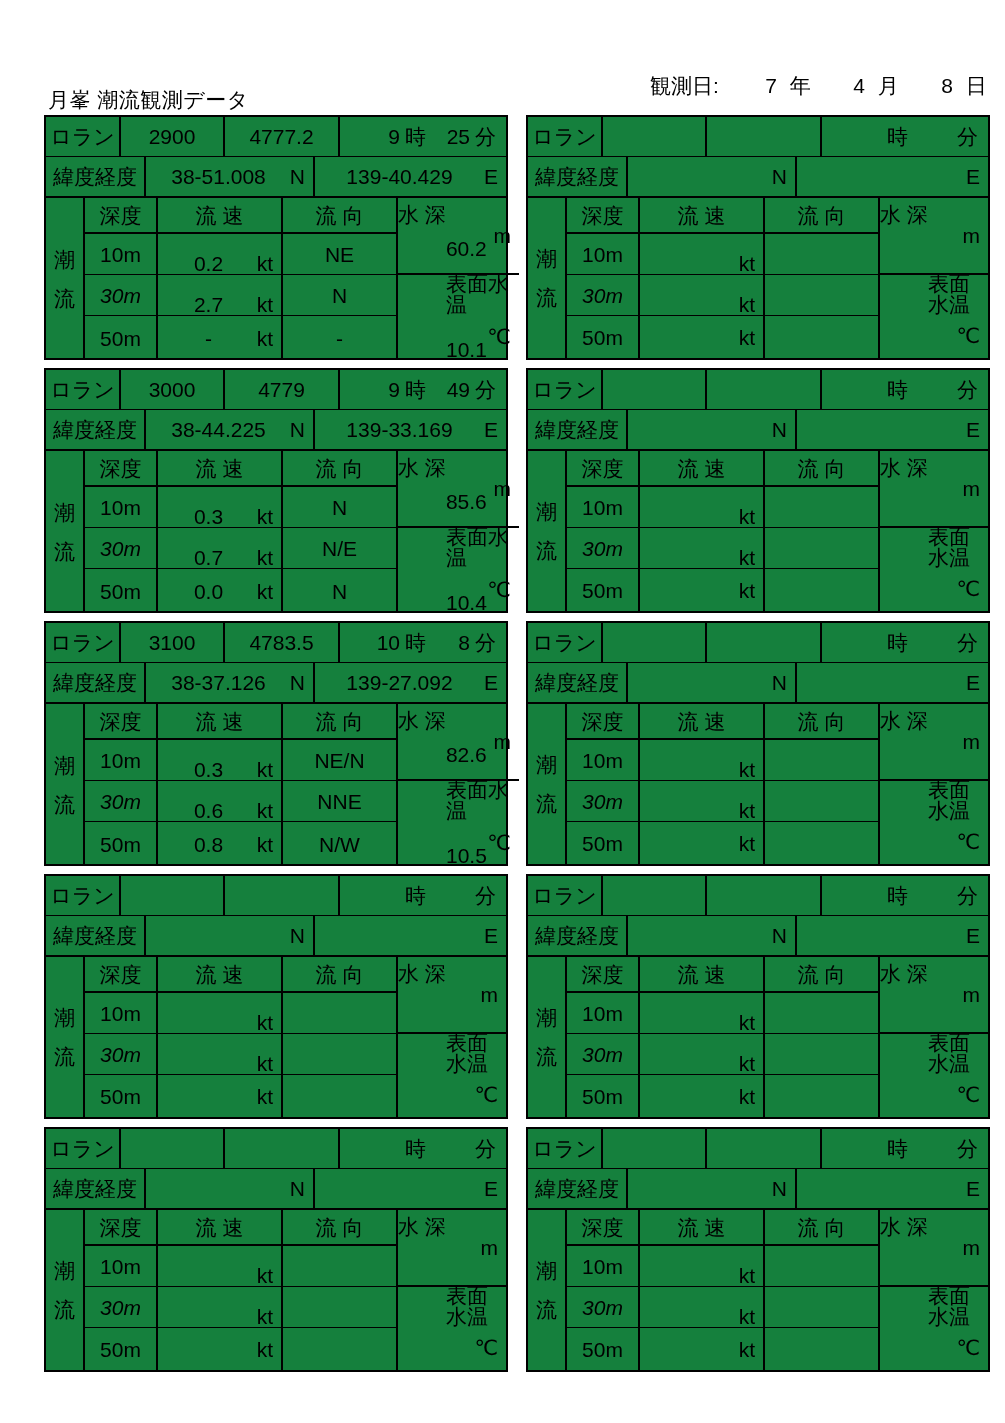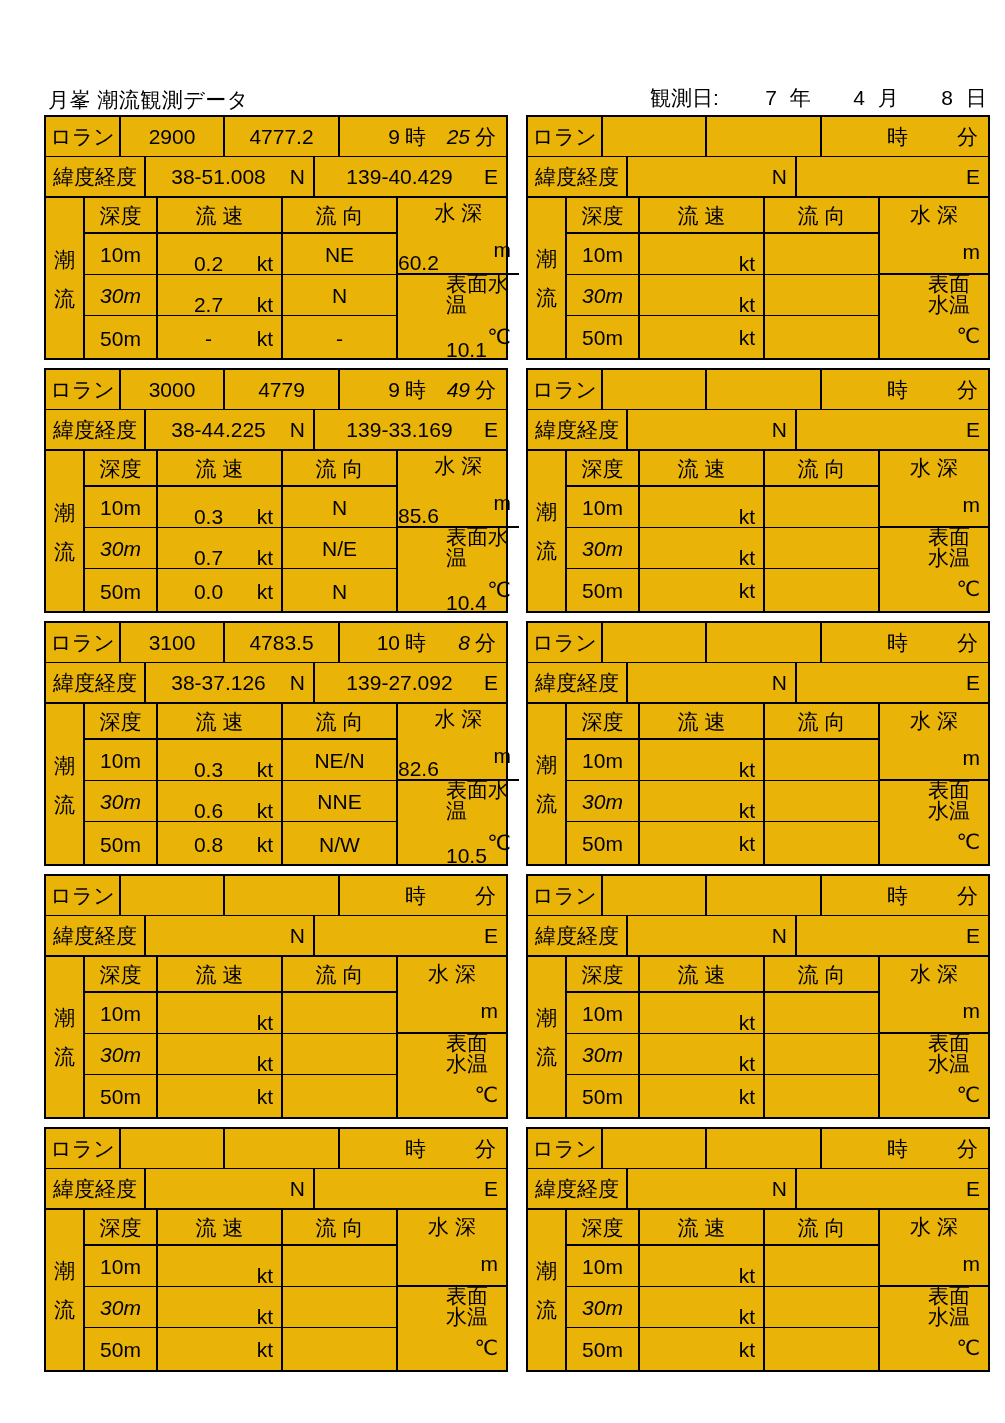--- a/index.html
+++ b/index.html
@@ -5,43 +5,43 @@
   html,body{margin:0;padding:0;background:#fff;}
   body{
     width:1005px;height:1423px;position:relative;
     font-family:"Liberation Sans","DejaVu Sans",sans-serif;
     color:#000;font-size:21px;line-height:1;
     -webkit-text-size-adjust:none;
   }
   *{box-sizing:border-box;}
 
   .page-title{position:absolute;left:48px;top:89px;font-size:21px;letter-spacing:0.5px;}
-  .obs-date{position:absolute;left:650px;top:75px;display:flex;align-items:baseline;font-size:21px;margin-top:12px;}
+  .obs-date{position:absolute;left:650px;top:75px;display:flex;align-items:baseline;font-size:21px;}
   .obs-date .num{margin-left:42px;min-width:12px;text-align:right;}
   .obs-date .num.first{margin-left:46px;}
   .obs-date .unit{margin-left:13px;}
 
   .stations-grid{
     position:absolute;left:44px;top:115px;
     display:grid;grid-template-columns:464px 464px;gap:8px 18px;
   }
   .block{
     width:464px;height:245px;border:2.5px solid #000;
-    display:flex;flex-direction:column;background:#eab308;
+    display:flex;flex-direction:column;background:#15803d;
   }
 
   
   .loran-row{
     flex:0 0 40px;display:grid;grid-template-columns:75px 104px 115px 1fr;
     border-bottom:1.5px solid #000;
   }
   .loran-row > div{border-right:2.5px solid #000;display:flex;align-items:center;justify-content:center;}
   .loran-row > div.time{border-right:none;justify-content:flex-end;padding-right:10px;}
   .time .tnum{min-width:28px;text-align:right;}
-  .time .tnum2{min-width:30px;text-align:right;margin-left:14px;font-style:italic;}
+  .time .tnum2{min-width:30px;text-align:right;margin-left:14px;}
   .time .tunit{margin-left:5px;}
 
   
   .latlon-row{
     flex:0 0 41px;display:grid;grid-template-columns:100px 169px 1fr;
     border-bottom:2.5px solid #000;
   }
   .latlon-row > div{border-right:2.5px solid #000;display:flex;align-items:center;justify-content:center;}
   .latlon-row > div:last-child{border-right:none;align-items:center;}
   .valunit{display:flex;align-items:center;padding-right:8px;justify-content:initial;}
@@ -57,26 +57,26 @@
   .tbl .c{display:flex;align-items:center;justify-content:center;}
   .cA{grid-area:1/1/5/2;border-right:2.5px solid #000;
       display:flex;flex-direction:column;align-items:center;justify-content:center;gap:18px;}
   .h2{grid-area:1/2/2/3;}  .h3{grid-area:1/3/2/4;text-align:center;}  .h4{grid-area:1/4/2/5;}
   .h2,.h3,.h4{border-right:2.5px solid #000;border-bottom:2.5px solid #000;}
   .d1-2{grid-area:2/2/3/3;} .d1-3{grid-area:2/3/3/4;} .d1-4{grid-area:2/4/3/5;}
   .d2-2{grid-area:3/2/4/3;font-style:italic;} .d2-3{grid-area:3/3/4/4;} .d2-4{grid-area:3/4/4/5;}
   .d3-2{grid-area:4/2/5/3;} .d3-3{grid-area:4/3/5/4;} .d3-4{grid-area:4/4/5/5;}
   .d1-2,.d1-3,.d1-4,.d2-2,.d2-3,.d2-4{border-right:2.5px solid #000;border-bottom:1.5px solid #000;align-items:flex-end;}
   .d3-2,.d3-3,.d3-4{border-right:2.5px solid #000;}
-  .cE1{grid-area:1/5/3/6;border-bottom:2.5px solid #000;display:flex;flex-direction:column;}
+  .cE1{grid-area:1/5/3/6;border-bottom:2.5px solid #000;display:flex;flex-direction:row;}
   .cE2{grid-area:3/5/5/6;display:flex;flex-direction:column;padding-left:48px;}
   .cE1 .eh{height:32px;display:flex;align-items:center;justify-content:center;}
   .cE2 .eh{height:38px;display:flex;align-items:center;justify-content:center;}
   .cE1 .ev,.cE2 .ev{flex:1;display:flex;align-items:center;padding-right:8px;}
-  .ev .v{flex:1;margin-top:26px;}
+  .ev .v{flex:1;text-align:center;margin-top:26px;}
   .ev .u{min-width:24px;text-align:right;}
 </style>
 </head>
 <body>
 
 <div class="page-title">月峯 潮流観測データ</div>
 
 <div class="obs-date">
   <span>観測日:</span>
   <span class="num first">7</span>

